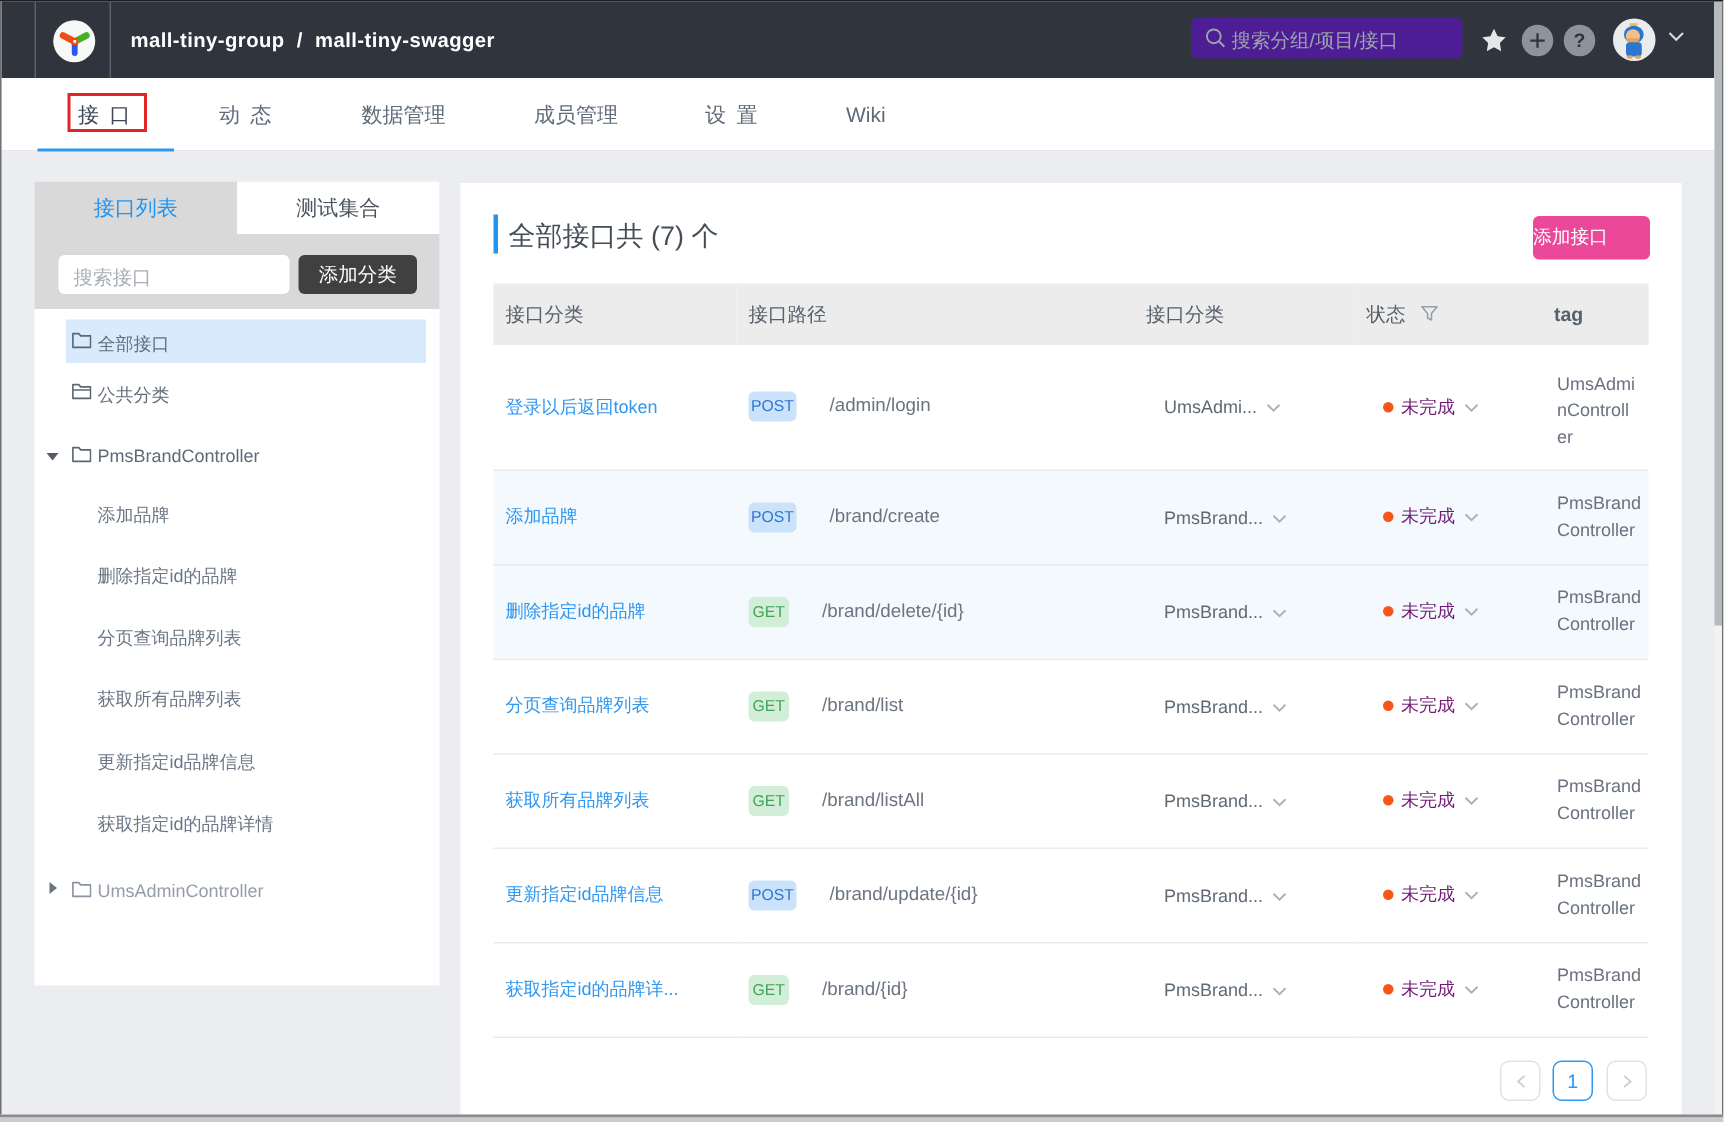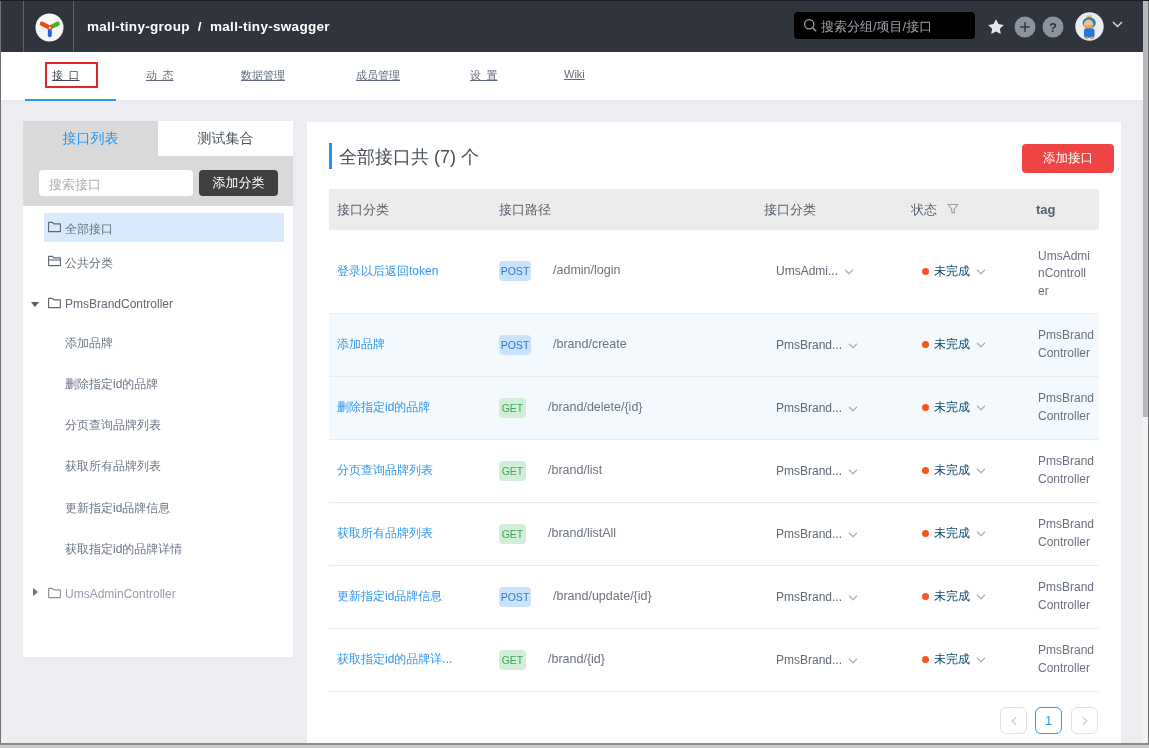--- a/index.html
+++ b/index.html
@@ -12,27 +12,27 @@
 #leftline { left:0; top:1px; width:1px; height:742px; background:#707070; }
 #rightline { left:1148px; top:1px; width:1px; height:742px; background:#707070; }
 #botline1 { left:0; top:743px; width:1149px; height:2px; background:#8b8b8b; }
 #botline2 { left:0; top:745px; width:1149px; height:3px; background:#cbcbcb; }
 
 
 #navbar { left:1px; top:1px; width:1142px; height:51px; background:#2f343d; }
 .navsep { top:0; width:1px; height:51px; background:#57636e; }
 #logo { left:33.5px; top:12px; }
 #navtitle { left:86px; top:17.5px; color:#fff; font-size:13.5px; font-weight:bold; letter-spacing:0.3px; }
-#searchbox { left:793px; top:11px; width:181px; height:27px; background:#000000; border-radius:4px; }
+#searchbox { left:793px; top:11px; width:181px; height:27px; background:#4c1d95; border-radius:4px; }
 #searchtxt { left:27px; top:6px; font-size:13px; color:#9da3ab; }
 #navchev { left:1111px; top:20px; }
 
 
 #navtabs { left:1px; top:52px; width:1142px; height:49px; background:#fff; border-bottom:1px solid #e6e9ec; }
-.ntab { top:16px; font-size:11px; color:#5f6b7a; white-space:nowrap;text-decoration:underline; }
+.ntab { top:16px; font-size:14px; color:#5f6b7a; white-space:nowrap; }
 #tab1 { color:#3f4956; }
 #underline { left:24px; top:47px; width:91px; height:2px; background:#2b98f3; }
 #redbox { left:44px; top:10px; width:53px; height:26px; border:2px solid #e12726; }
 
 
 #sidebar { left:23px; top:121px; width:270px; height:536px; background:#fff; }
 #sidehead { left:0; top:0; width:270px; height:85px; background:#d9d9d9; }
 #tabwhite { left:135px; top:0; width:135px; height:35px; background:#fff; }
 #stab1 { left:0; top:0; width:135px; height:35px; line-height:35px; text-align:center; color:#2395f1; font-size:14px; }
 #stab2 { left:135px; top:0; width:135px; height:35px; line-height:35px; text-align:center; color:#4b545e; font-size:14px; }
@@ -43,37 +43,37 @@
 .trow { height:20px; font-size:12px; color:#646f7c; white-space:nowrap; }
 .trow .fico { position:absolute; left:25px; top:3px; }
 .trow .txt { position:absolute; left:42px; top:3px; }
 .caret-d { position:absolute; left:8px; top:8px; width:0; height:0; border-left:4.5px solid transparent; border-right:4.5px solid transparent; border-top:5.5px solid #555e66; }
 .caret-r { position:absolute; left:10px; top:4px; width:0; height:0; border-top:4.5px solid transparent; border-bottom:4.5px solid transparent; border-left:5.5px solid #6b737c; }
 
 
 #main { left:307px; top:122px; width:814px; height:621px; background:#fff; }
 #bluebar { left:22px; top:21px; width:3px; height:26px; background:#2395f1; }
 #mtitle { left:32px; top:23px; font-size:18px; color:#454d57; }
-#addbtn { left:715px; top:22px; width:92px; height:29px; background:#ef4444; border-radius:4px; color:#fff; font-size:12.5px; text-align:center; line-height:29px; }
+#addbtn { left:715px; top:22px; width:78px; height:29px; background:#ec4899; border-radius:4px; color:#fff; font-size:12.5px; text-align:left; line-height:29px; }
 
 
 #tbl { left:22px; top:67px; width:770px; border-collapse:collapse; table-layout:fixed; font-size:12px; }
 #tbl col.c1 { width:162px; } #tbl col.c2 { width:265px; } #tbl col.c3 { width:147px; }
 #tbl col.c4 { width:125px; } #tbl col.c5 { width:71px; }
 #tbl th { background:#ececec; height:41px; font-size:13px; font-weight:500; color:#57616b; text-align:left; padding:0 0 0 8px; }
 #tbl th.tagh { font-size:13px; font-weight:bold; }
 #tbl td { border-bottom:1px solid #e8ecef; vertical-align:middle; padding:0 0 0 8px; height:63px; }
 #tbl tr.hl td { background:#f3f9fd; }
 #tbl td.name { color:#2e97f0; font-size:12px; }
 #tbl td.path { color:#6b7480; font-size:12.5px; white-space:nowrap; }
 .badge { display:inline-block; width:32px; height:20px; border-radius:4px; text-align:center; line-height:20px; font-size:10.5px; margin-right:22px; vertical-align:middle; }
 .bpost { background:#cbe3fa; color:#2e77d0; }
 .bget { background:#d2eed9; color:#3fa553; width:27px; }
 #tbl td.cat { color:#5f6a75; font-size:12px; padding-left:20px; }
-#tbl td.status { color:#0c4a6e; font-size:12px; padding-left:19px; }
+#tbl td.status { color:#701a75; font-size:12px; padding-left:19px; }
 .dot { display:inline-block; width:7px; height:7px; border-radius:50%; background:#f8551b; margin-right:5px; }
 .chev { display:inline-block; margin-left:6px; }
 #tbl td.tag { color:#6a7280; font-size:12px; line-height:17.5px; padding-left:10px; }
 
 
 .pgbox { top:585px; width:27px; height:27px; border:1px solid #dfe1e4; border-radius:6px; background:#fff; text-align:center; line-height:25px; }
 #pg1 { left:693px; }
 #pg2 { left:728px; border-color:#2b98f3; color:#2b98f3; font-size:13px; }
 #pg3 { left:764px; }
 

